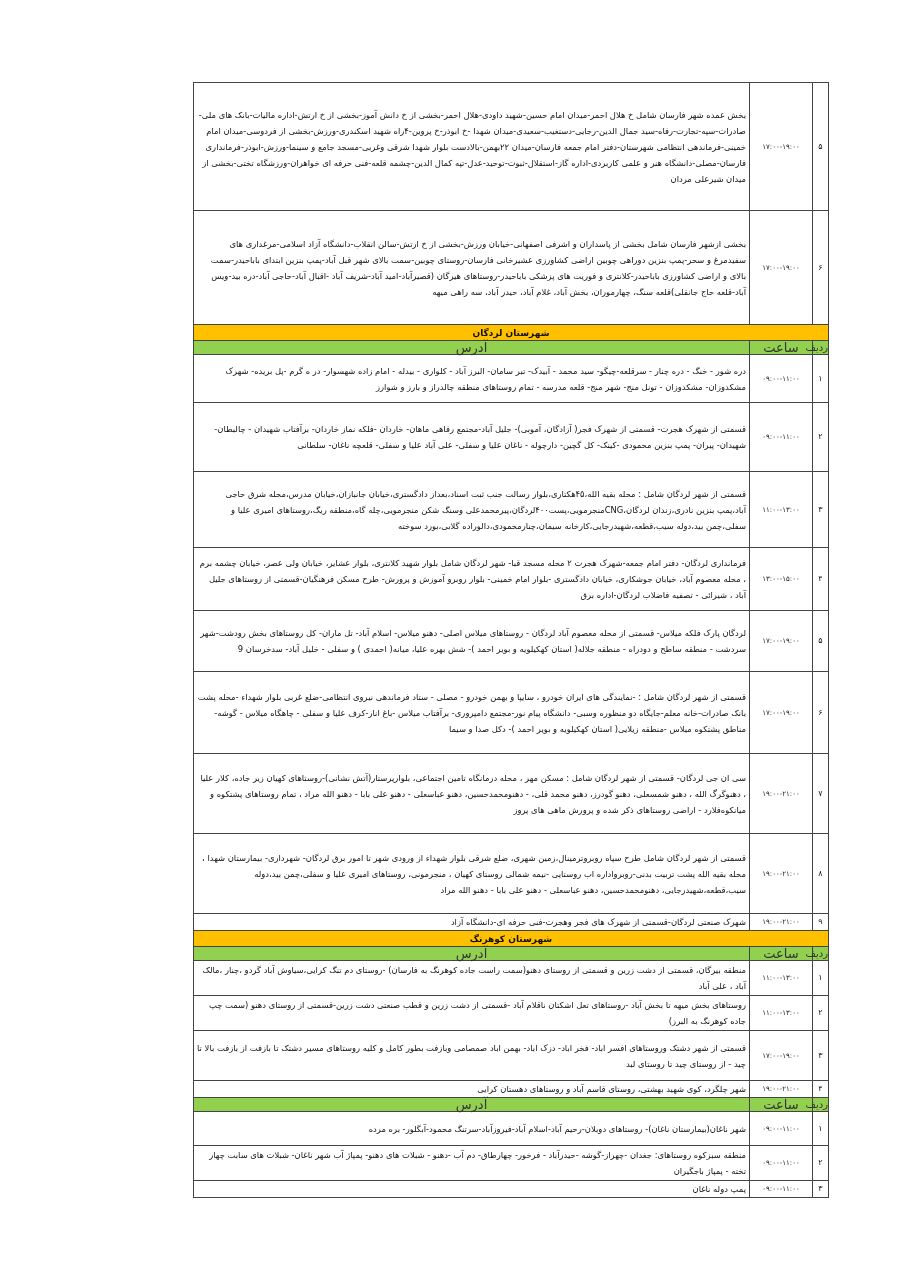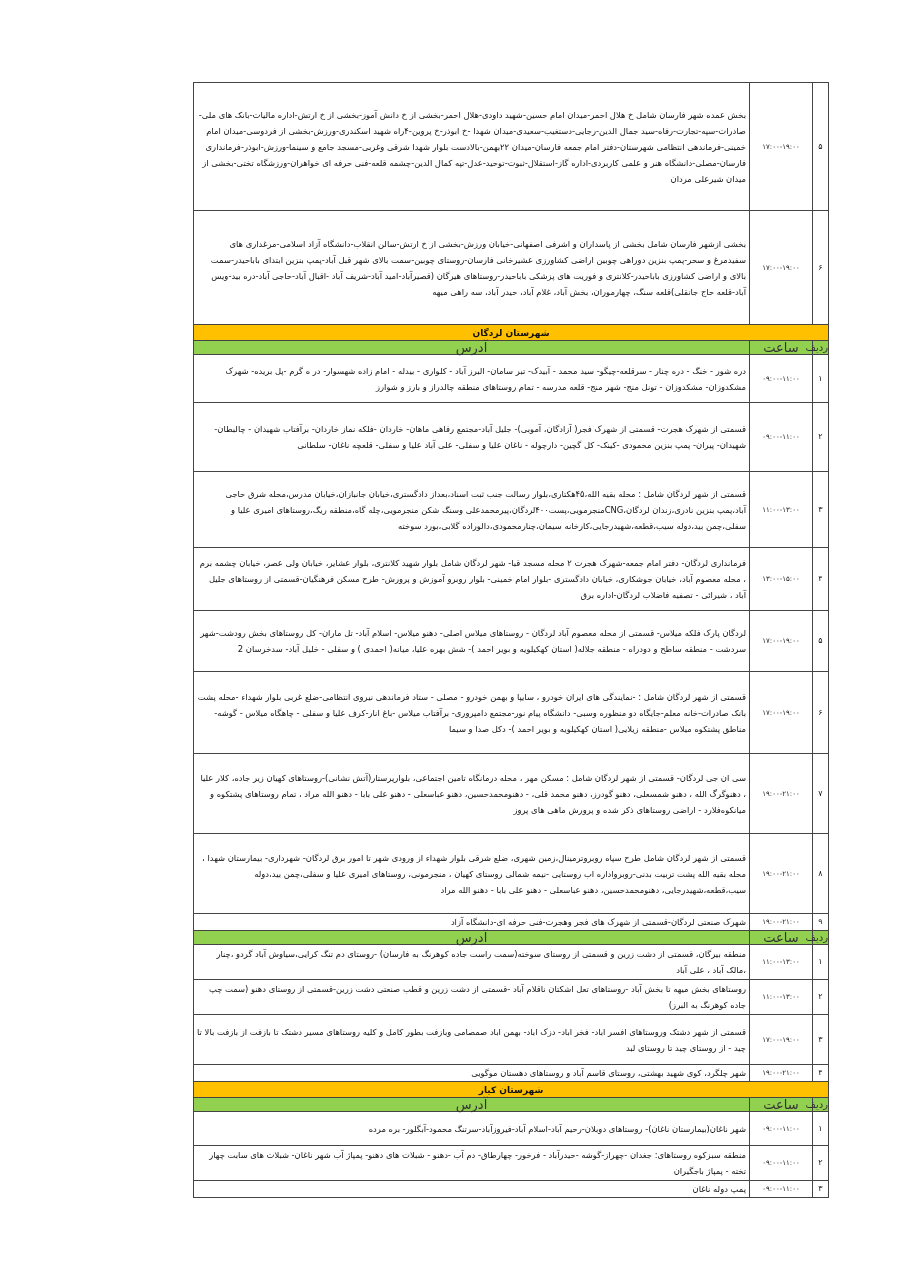--- a/index.html
+++ b/index.html
@@ -58,21 +58,21 @@
         <td class="addr">قسمتی از شهر لردگان شامل : محله بقیه الله،۴۵هکتاری،بلوار رسالت جنب ثبت اسناد،بعداز دادگستری،خیابان جانبازان،خیابان مدرس،محله شرق حاجی آباد،پمپ بنزین نادری،زندان لردگان،CNGمنجرمویی،پست۴۰۰لردگان،پیرمحمدعلی وسنگ شکن منجرمویی،چله گاه،منطقه ریگ،روستاهای امیری علیا و سفلی،چمن بید،دوله سیب،قطعه،شهیدرجایی،کارخانه سیمان،چنارمحمودی،دالوراده گلابی،بورد سوخته</td>
       </tr>
       <tr style="height:63px">
         <td class="idx">۴</td>
         <td class="time">۱۳:۰۰-۱۵:۰۰</td>
         <td class="addr">فرمانداری لردگان- دفتر امام جمعه-شهرک هجرت ۲ محله مسجد قبا- شهر لردگان شامل بلوار شهید کلانتری، بلوار عشایر، خیابان ولی عصر، خیابان چشمه برم ، محله معصوم آباد، خیابان جوشکاری، خیابان دادگستری -بلوار امام خمینی- بلوار روبرو آموزش و پرورش- طرح مسکن فرهنگیان-قسمتی از روستاهای جلیل آباد ، شیرائی - تصفیه فاضلاب لردگان-اداره برق</td>
       </tr>
       <tr style="height:61px">
         <td class="idx">۵</td>
         <td class="time">۱۷:۰۰-۱۹:۰۰</td>
-        <td class="addr">لردگان پارک فلکه میلاس- قسمتی از محله معصوم آباد لردگان - روستاهای میلاس اصلی- دهنو میلاس- اسلام آباد- تل ماران- کل روستاهای بخش رودشت-شهر سردشت - منطقه ساطح و دودراه - منطقه جلاله( استان کهکیلویه و بویر احمد )- شش بهره علیا، میانه( احمدی ) و سفلی - خلیل آباد- سدخرسان 2</td>
+        <td class="addr">لردگان پارک فلکه میلاس- قسمتی از محله معصوم آباد لردگان - روستاهای میلاس اصلی- دهنو میلاس- اسلام آباد- تل ماران- کل روستاهای بخش رودشت-شهر سردشت - منطقه ساطح و دودراه - منطقه جلاله( استان کهکیلویه و بویر احمد )- شش بهره علیا، میانه( احمدی ) و سفلی - خلیل آباد- سدخرسان 9</td>
       </tr>
       <tr style="height:82px">
         <td class="idx">۶</td>
         <td class="time">۱۷:۰۰-۱۹:۰۰</td>
         <td class="addr">قسمتی از شهر لردگان شامل : -نمایندگی های ایران خودرو ، سایپا و بهمن خودرو - مصلی - ستاد فرماندهی نیروی انتظامی-ضلع غربی بلوار شهداء -محله پشت بانک صادرات-خانه معلم-جایگاه دو منظوره وسبی- دانشگاه پیام نور-مجتمع دامپروری- برآفتاب میلاس -باغ انار-کرف علیا و سفلی - چاهگاه میلاس - گوشه-مناطق پشتکوه میلاس -منطقه زیلایی( استان کهکیلویه و بویر احمد )- دکل صدا و سیما</td>
       </tr>
       <tr style="height:80px">
         <td class="idx">۷</td>
         <td class="time">۱۹:۰۰-۲۱:۰۰</td>
         <td class="addr">سی ان جی لردگان- قسمتی از شهر لردگان شامل : مسکن مهر ، محله درمانگاه تامین اجتماعی، بلوارپرستار(آتش نشانی)-روستاهای کهیان زیر جاده، کلار علیا ، دهنوگرگ الله ، دهنو شمسعلی، دهنو گودرز، دهنو محمد قلی، - دهنومحمدحسین، دهنو عباسعلی - دهنو علی بابا - دهنو الله مراد ، تمام روستاهای پشتکوه و میانکوه‌فلارد - اراضی روستاهای ذکر شده و پرورش ماهی های پروز</td>
@@ -81,49 +81,49 @@
         <td class="idx">۸</td>
         <td class="time">۱۹:۰۰-۲۱:۰۰</td>
         <td class="addr">قسمتی از شهر لردگان شامل طرح سپاه روبروترمینال،زمین شهری، ضلع شرقی بلوار شهداء از ورودی شهر تا امور برق لردگان- شهرداری- بیمارستان شهدا ، محله بقیه الله پشت تربیت بدنی-روبرواداره اب روستایی -نیمه شمالی روستای کهیان ، منجرمونی، روستاهای امیری علیا و سفلی،چمن بید،دوله سیب،قطعه،شهیدرجایی، دهنومحمدحسین، دهنو عباسعلی - دهنو علی بابا - دهنو الله مراد</td>
       </tr>
       <tr style="height:15px">
         <td class="idx">۹</td>
         <td class="time">۱۹:۰۰-۲۱:۰۰</td>
         <td class="addr center">شهرک صنعتی لردگان-قسمتی از شهرک های فجر وهجرت-فنی حرفه ای-دانشگاه آزاد</td>
       </tr>
 
+      <tr class="region">
+        <td colspan="3">شهرستان کوهرنگ</td>
+      </tr>
       <tr class="header">
         <td class="idx">ردیف</td>
         <td class="time">ساعت</td>
         <td>آدرس</td>
       </tr>
       <tr style="height:35px">
         <td class="idx">۱</td>
         <td class="time">۱۱:۰۰-۱۳:۰۰</td>
-        <td class="addr">منطقه بیرگان، قسمتی از دشت زرین و قسمتی از روستای سوخته(سمت راست جاده کوهرنگ به فارسان) -روستای دم تنگ کرایی،سیاوش آباد گردو ،چنار ،مالک آباد ، علی آباد</td>
+        <td class="addr">منطقه بیرگان، قسمتی از دشت زرین و قسمتی از روستای دهنو(سمت راست جاده کوهرنگ به فارسان) -روستای دم تنگ کرایی،سیاوش آباد گردو ،چنار ،مالک آباد ، علی آباد</td>
       </tr>
       <tr style="height:35px">
         <td class="idx">۲</td>
         <td class="time">۱۱:۰۰-۱۳:۰۰</td>
         <td class="addr">روستاهای بخش میهه تا بخش آباد -روستاهای تعل اشکتان ناقلام آباد -قسمتی از دشت زرین و قطب صنعتی دشت زرین-قسمتی از روستای دهنو (سمت چپ جاده کوهرنگ به البرز)</td>
       </tr>
       <tr style="height:50px">
         <td class="idx">۳</td>
         <td class="time">۱۷:۰۰-۱۹:۰۰</td>
         <td class="addr">قسمتی از شهر دشتک وروستاهای افسر اباد- فخر اباد- دزک اباد- بهمن اباد صمصامی وبازفت بطور کامل و کلیه روستاهای مسیر دشتک تا بازفت از بازفت بالا تا چید - از روستای چید تا روستای لبد</td>
       </tr>
       <tr style="height:15px">
         <td class="idx">۴</td>
         <td class="time">۱۹:۰۰-۲۱:۰۰</td>
-        <td class="addr center">شهر چلگرد، کوی شهید بهشتی، روستای قاسم آباد و روستاهای دهستان موگویی</td>
+        <td class="addr center">شهر چلگرد، کوی شهید بهشتی، روستای قاسم آباد و روستاهای دهستان کرایی</td>
       </tr>
 
-      <tr class="region">
-        <td colspan="3">شهرستان کیار</td>
-      </tr>
       <tr class="header">
         <td class="idx">ردیف</td>
         <td class="time">ساعت</td>
         <td>آدرس</td>
       </tr>
       <tr style="height:34px">
         <td class="idx">۱</td>
         <td class="time">۰۹:۰۰-۱۱:۰۰</td>
         <td class="addr center">شهر ناغان(بیمارستان ناغان)- روستاهای دوبلان-رحیم آباد-اسلام آباد-فیروزآباد-سرتنگ محمود-آبگلور- بره مرده</td>
       </tr>

